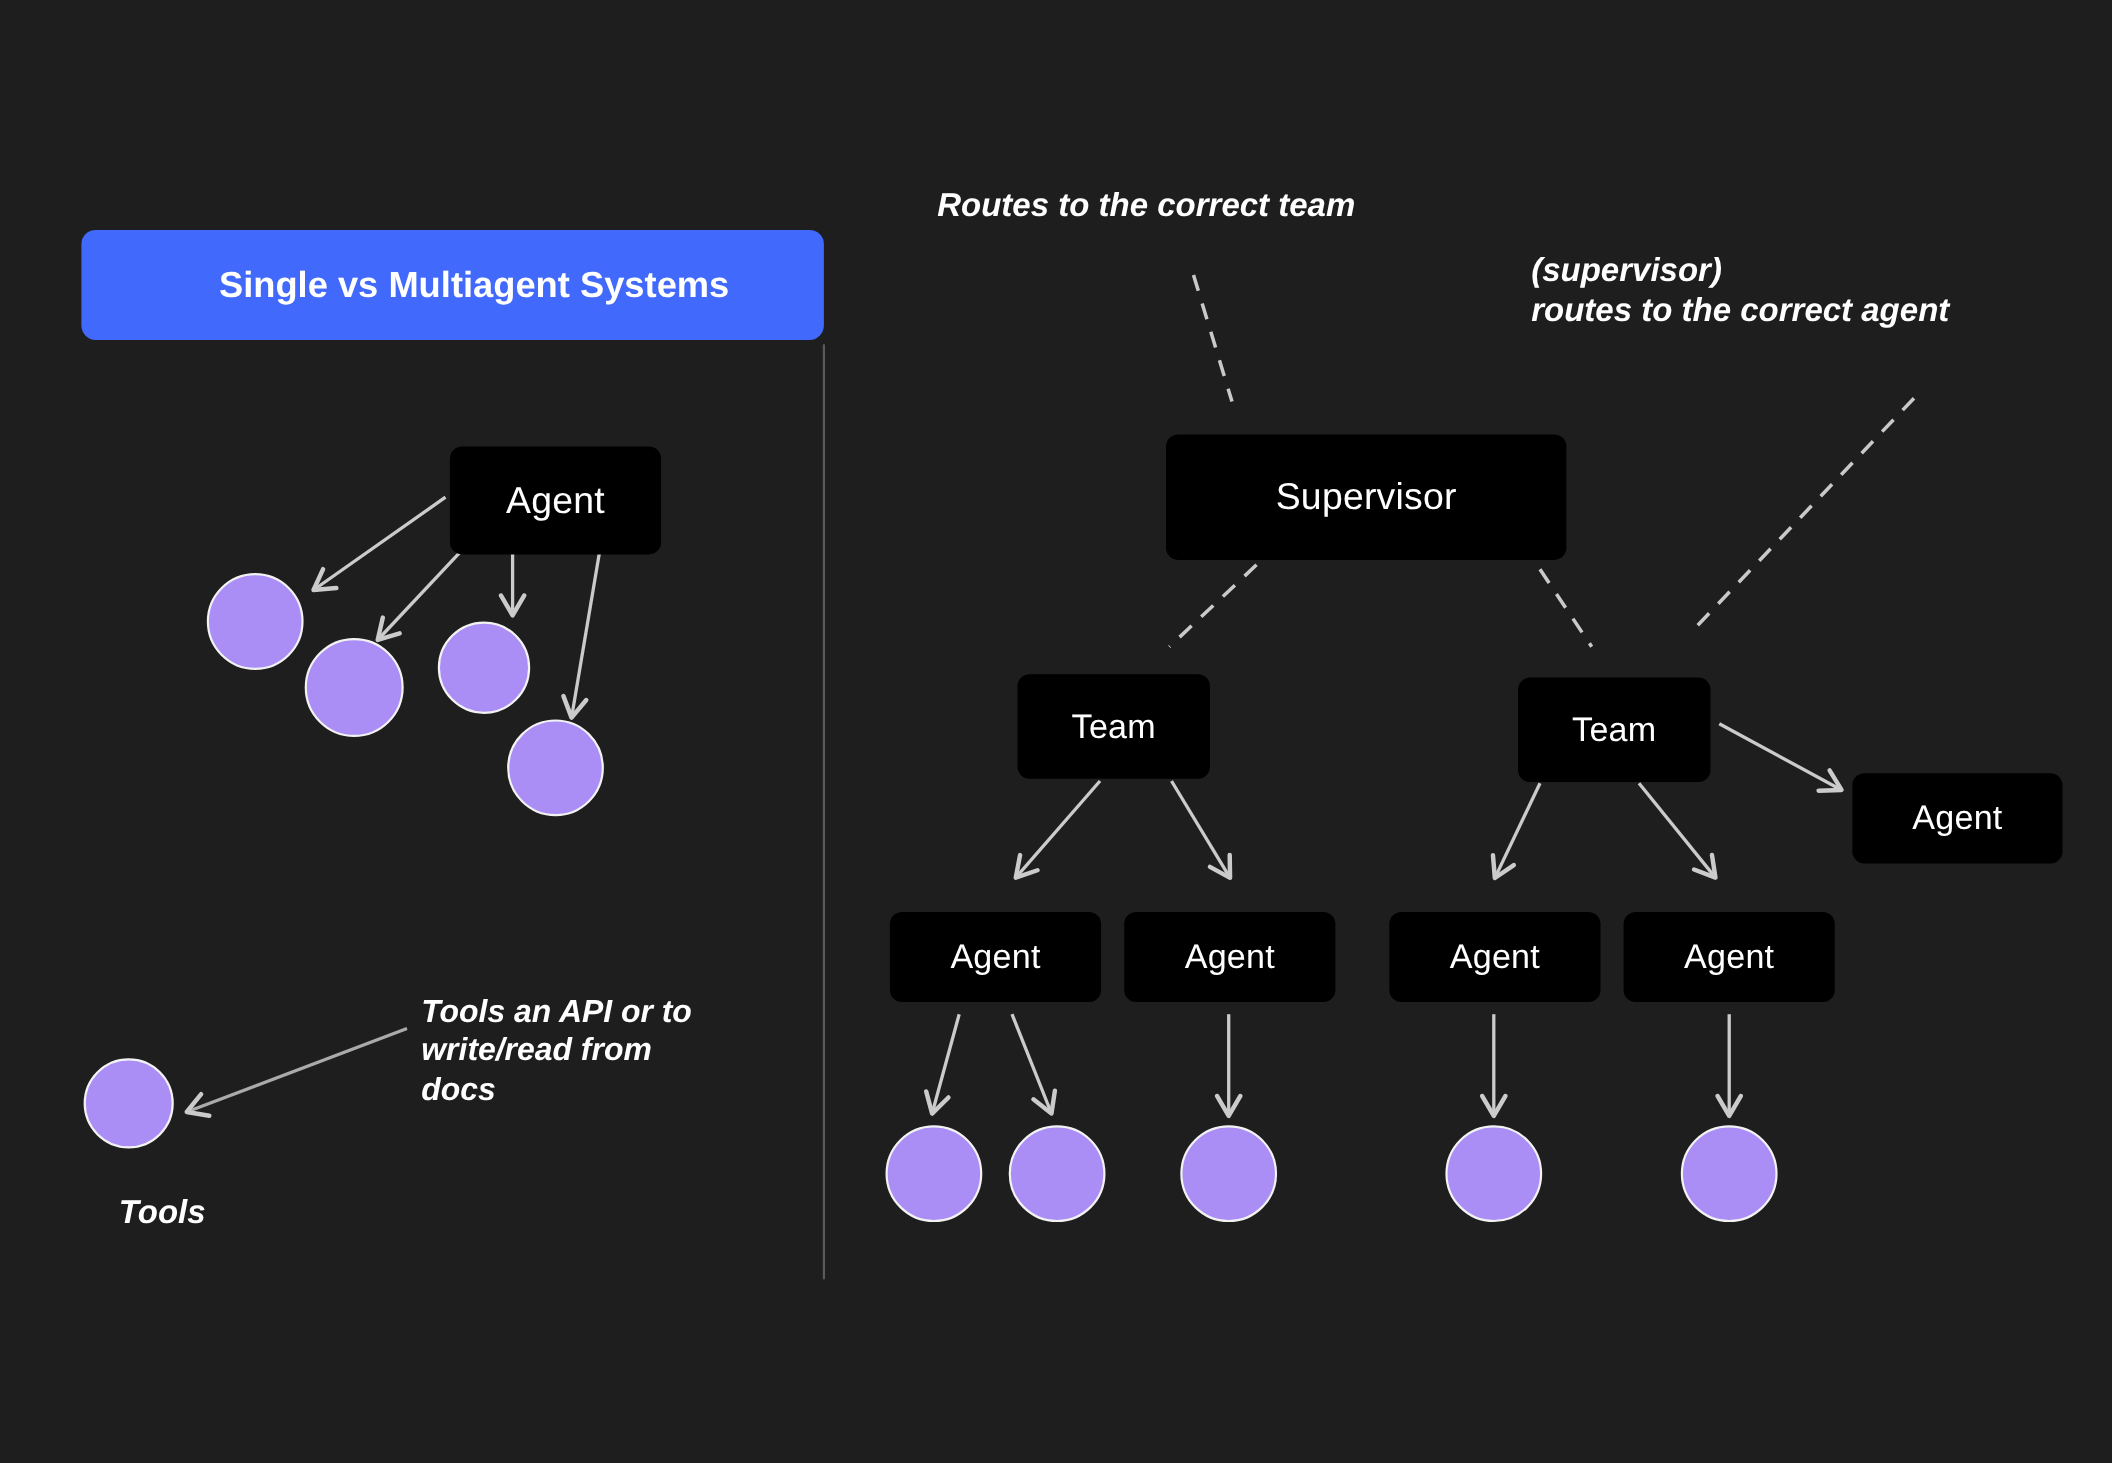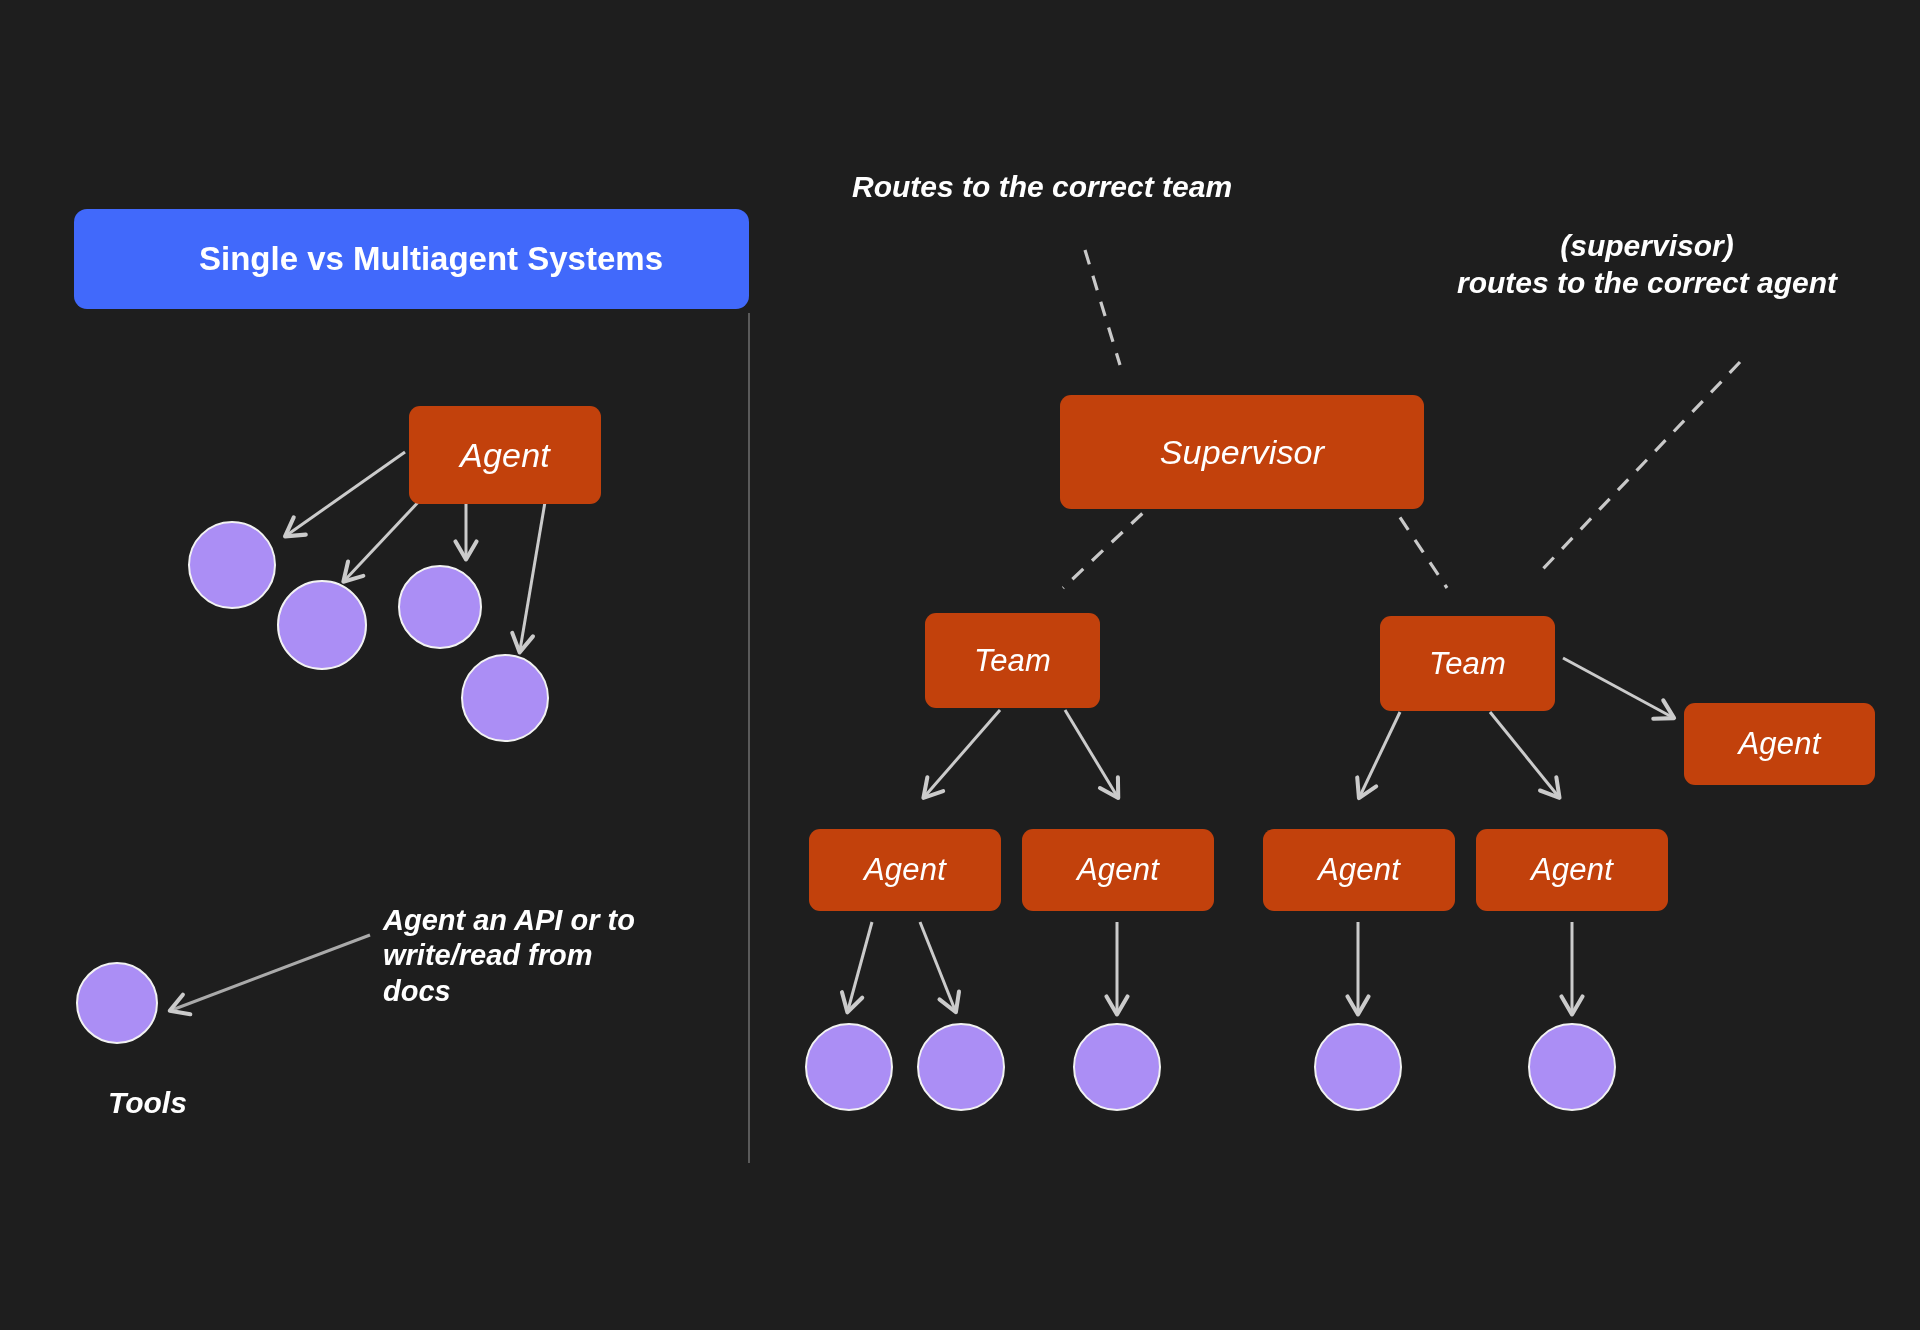--- a/index.html
+++ b/index.html
@@ -17,31 +17,30 @@
   }
   #svg-layer {
     position: absolute;
     left: 0; top: 0;
     width: 1920px;
     height: 1330px;
     pointer-events: none;
   }
   .node-box {
     position: absolute;
-    background: #c2410c;
+    background: #000000;
     border-radius: 11px;
     display: flex;
     align-items: center;
     justify-content: center;
     color: #ffffff;
     font-weight: 400;
     letter-spacing: 0.2px;
     box-sizing: border-box;
     white-space: nowrap;
-    font-style: italic;
   }
   .title-box {
     position: absolute;
     background: #4169fb;
     border-radius: 13px;
     display: flex;
     align-items: center;
     justify-content: center;
     color: #ffffff;
     font-weight: 600;
@@ -55,21 +54,21 @@
     border-radius: 50%;
     box-sizing: border-box;
   }
   .annot {
     position: absolute;
     color: #ffffff;
     font-weight: 700;
     line-height: 1.22;
     font-style: italic;
   }
-  .annot.center { text-align: center; }
+  .annot.center { text-align: left; }
   .divider {
     position: absolute;
     background: #5a5a5a;
     width: 2px;
   }
 </style>
 </head>
 <body>
 
 <div id="canvas">
@@ -118,21 +117,21 @@
   <div class="node-box" style="left:409px; top:406px; width:192px; height:98px; font-size:34px;">Agent</div>
 
   <div class="tool-circle" style="left:188px; top:521px; width:88px; height:88px;"></div>
   <div class="tool-circle" style="left:277px; top:580px; width:90px; height:90px;"></div>
   <div class="tool-circle" style="left:398px; top:565px; width:84px; height:84px;"></div>
   <div class="tool-circle" style="left:461px; top:654px; width:88px; height:88px;"></div>
 
   <div class="tool-circle" style="left:76px; top:962px; width:82px; height:82px;"></div>
 
   <div class="annot" style="left:383px; top:903px; width:330px; font-size:29px;">
-    <div>Agent an API or to</div>
+    <div>Tools an API or to</div>
     <div>write/read from</div>
     <div>docs</div>
   </div>
 
   <div class="annot" style="left:68px; top:1085px; font-size:30px;margin-left:40px;">Tools</div>
 
   <div class="annot" style="left:852px; top:169px; font-size:30px;">Routes to the correct team</div>
 
   <div class="annot center" style="left:1392px; top:228px; width:510px; font-size:30px;">
     <div>(supervisor)</div>

